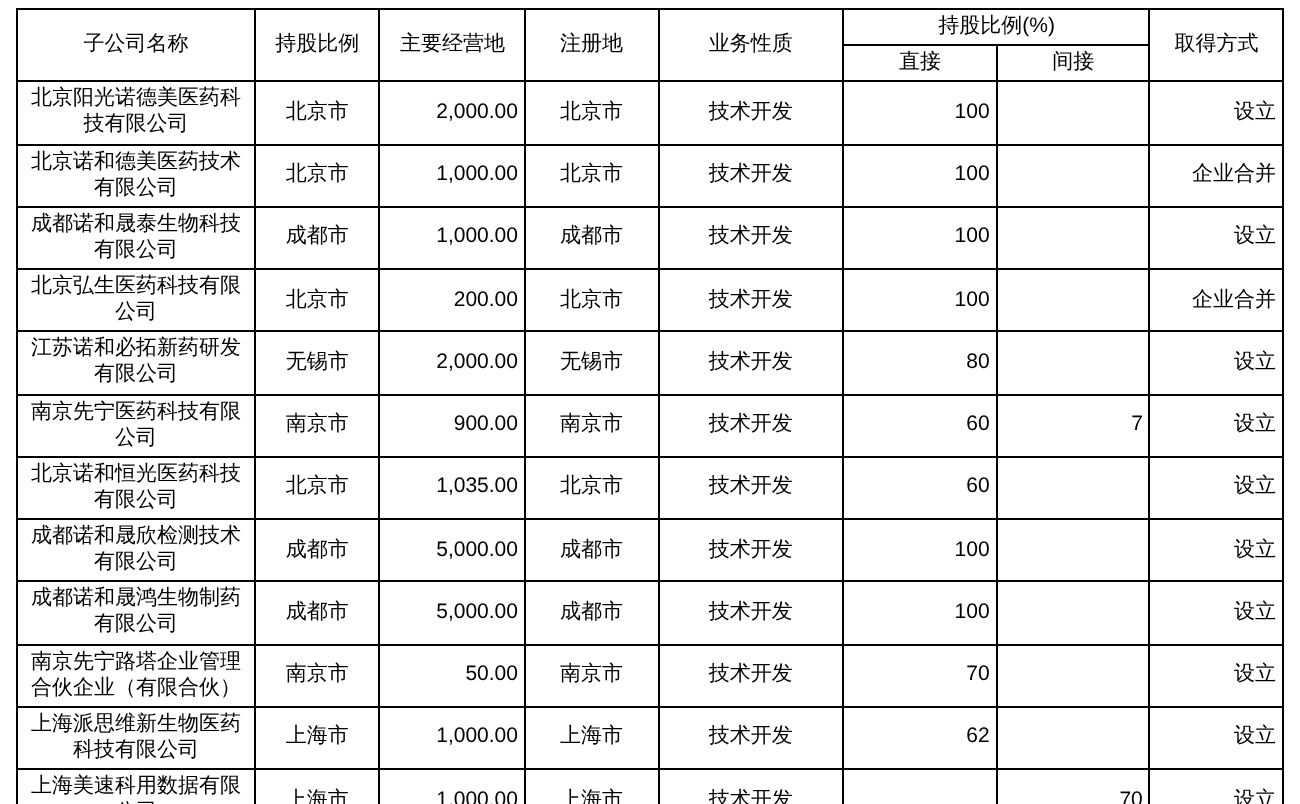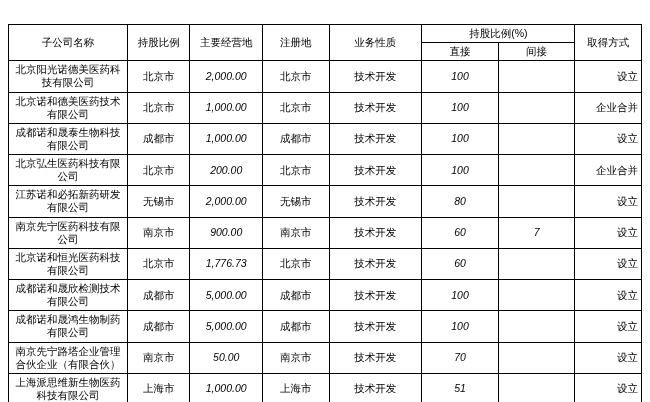--- a/index.html
+++ b/index.html
@@ -12,21 +12,21 @@
     height: 402px;
     font-family: "Liberation Sans", "DejaVu Sans", sans-serif;
     color: #000000;
     overflow: hidden;
   }
   .sheet {
     position: relative;
     width: 650px;
     height: 402px;
     box-sizing: border-box;
-    padding: 24px 8px 0 8px;
+    padding: 4px 8px 0 8px;
   }
   table.subsidiary-table {
     border-collapse: collapse;
     width: 634px;
     table-layout: fixed;
     font-size: 10.5px;
     line-height: 1.25;
   }
   table.subsidiary-table th,
   table.subsidiary-table td {
@@ -56,23 +56,22 @@
   }
   td.c-place,
   td.c-regplace,
   td.c-business,
   td.c-method {
     text-align: center;
   }
   td.c-capital,
   td.c-direct,
   td.c-indirect {
-    text-align: center;
+    text-align: right;
     padding-right: 5px;
-    font-style: italic;
   }
   td.c-method {
     text-align: right;
     padding-left: 5px;
   }
   tbody tr {
     height: 22px;
   }
   .two-line {
     white-space: normal;
@@ -155,21 +154,21 @@
           <td class="c-capital">900.00</td>
           <td class="c-regplace">南京市</td>
           <td class="c-business">技术开发</td>
           <td class="c-direct">60</td>
           <td class="c-indirect">7</td>
           <td class="c-method">设立</td>
         </tr>
         <tr>
           <td class="c-name two-line">北京诺和恒光医药科技有限公司</td>
           <td class="c-place">北京市</td>
-          <td class="c-capital">1,776.73</td>
+          <td class="c-capital">1,035.00</td>
           <td class="c-regplace">北京市</td>
           <td class="c-business">技术开发</td>
           <td class="c-direct">60</td>
           <td class="c-indirect"></td>
           <td class="c-method">设立</td>
         </tr>
         <tr>
           <td class="c-name two-line">成都诺和晟欣检测技术有限公司</td>
           <td class="c-place">成都市</td>
           <td class="c-capital">5,000.00</td>
@@ -198,21 +197,21 @@
           <td class="c-direct">70</td>
           <td class="c-indirect"></td>
           <td class="c-method">设立</td>
         </tr>
         <tr>
           <td class="c-name two-line">上海派思维新生物医药科技有限公司</td>
           <td class="c-place">上海市</td>
           <td class="c-capital">1,000.00</td>
           <td class="c-regplace">上海市</td>
           <td class="c-business">技术开发</td>
-          <td class="c-direct">51</td>
+          <td class="c-direct">62</td>
           <td class="c-indirect"></td>
           <td class="c-method">设立</td>
         </tr>
         <tr>
           <td class="c-name two-line">上海美速科用数据有限公司</td>
           <td class="c-place">上海市</td>
           <td class="c-capital">1,000.00</td>
           <td class="c-regplace">上海市</td>
           <td class="c-business">技术开发</td>
           <td class="c-direct"></td>

